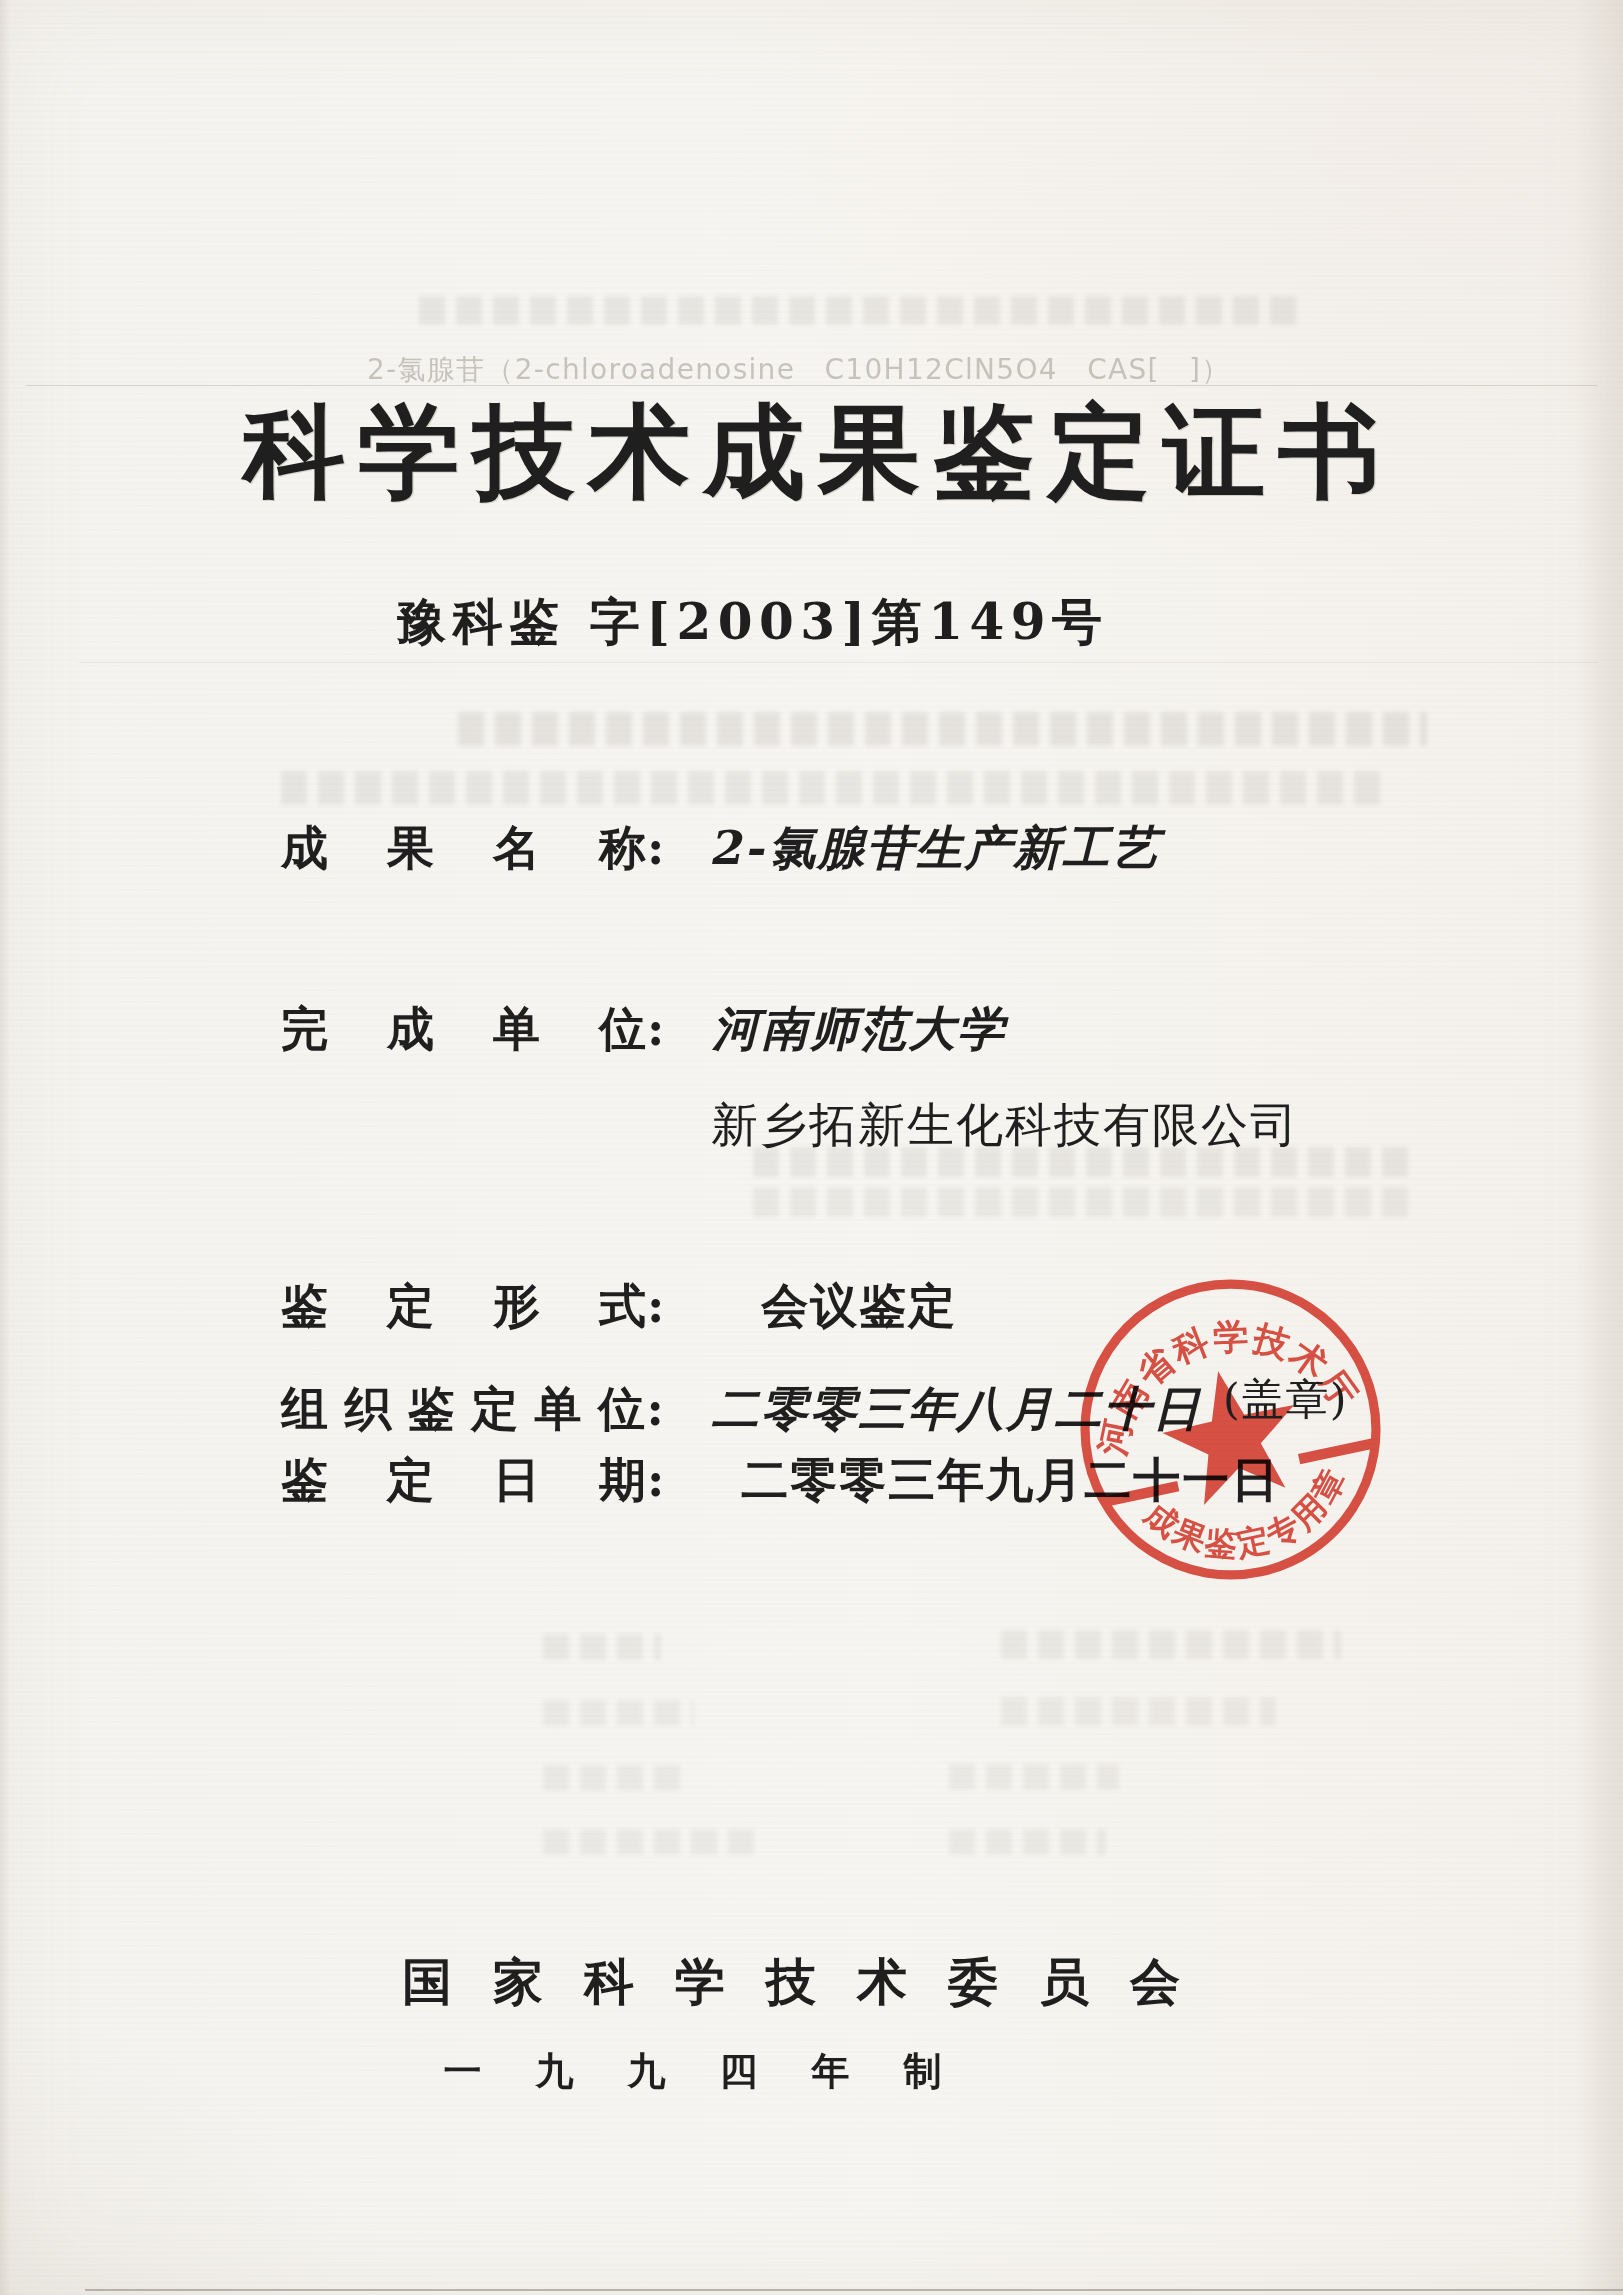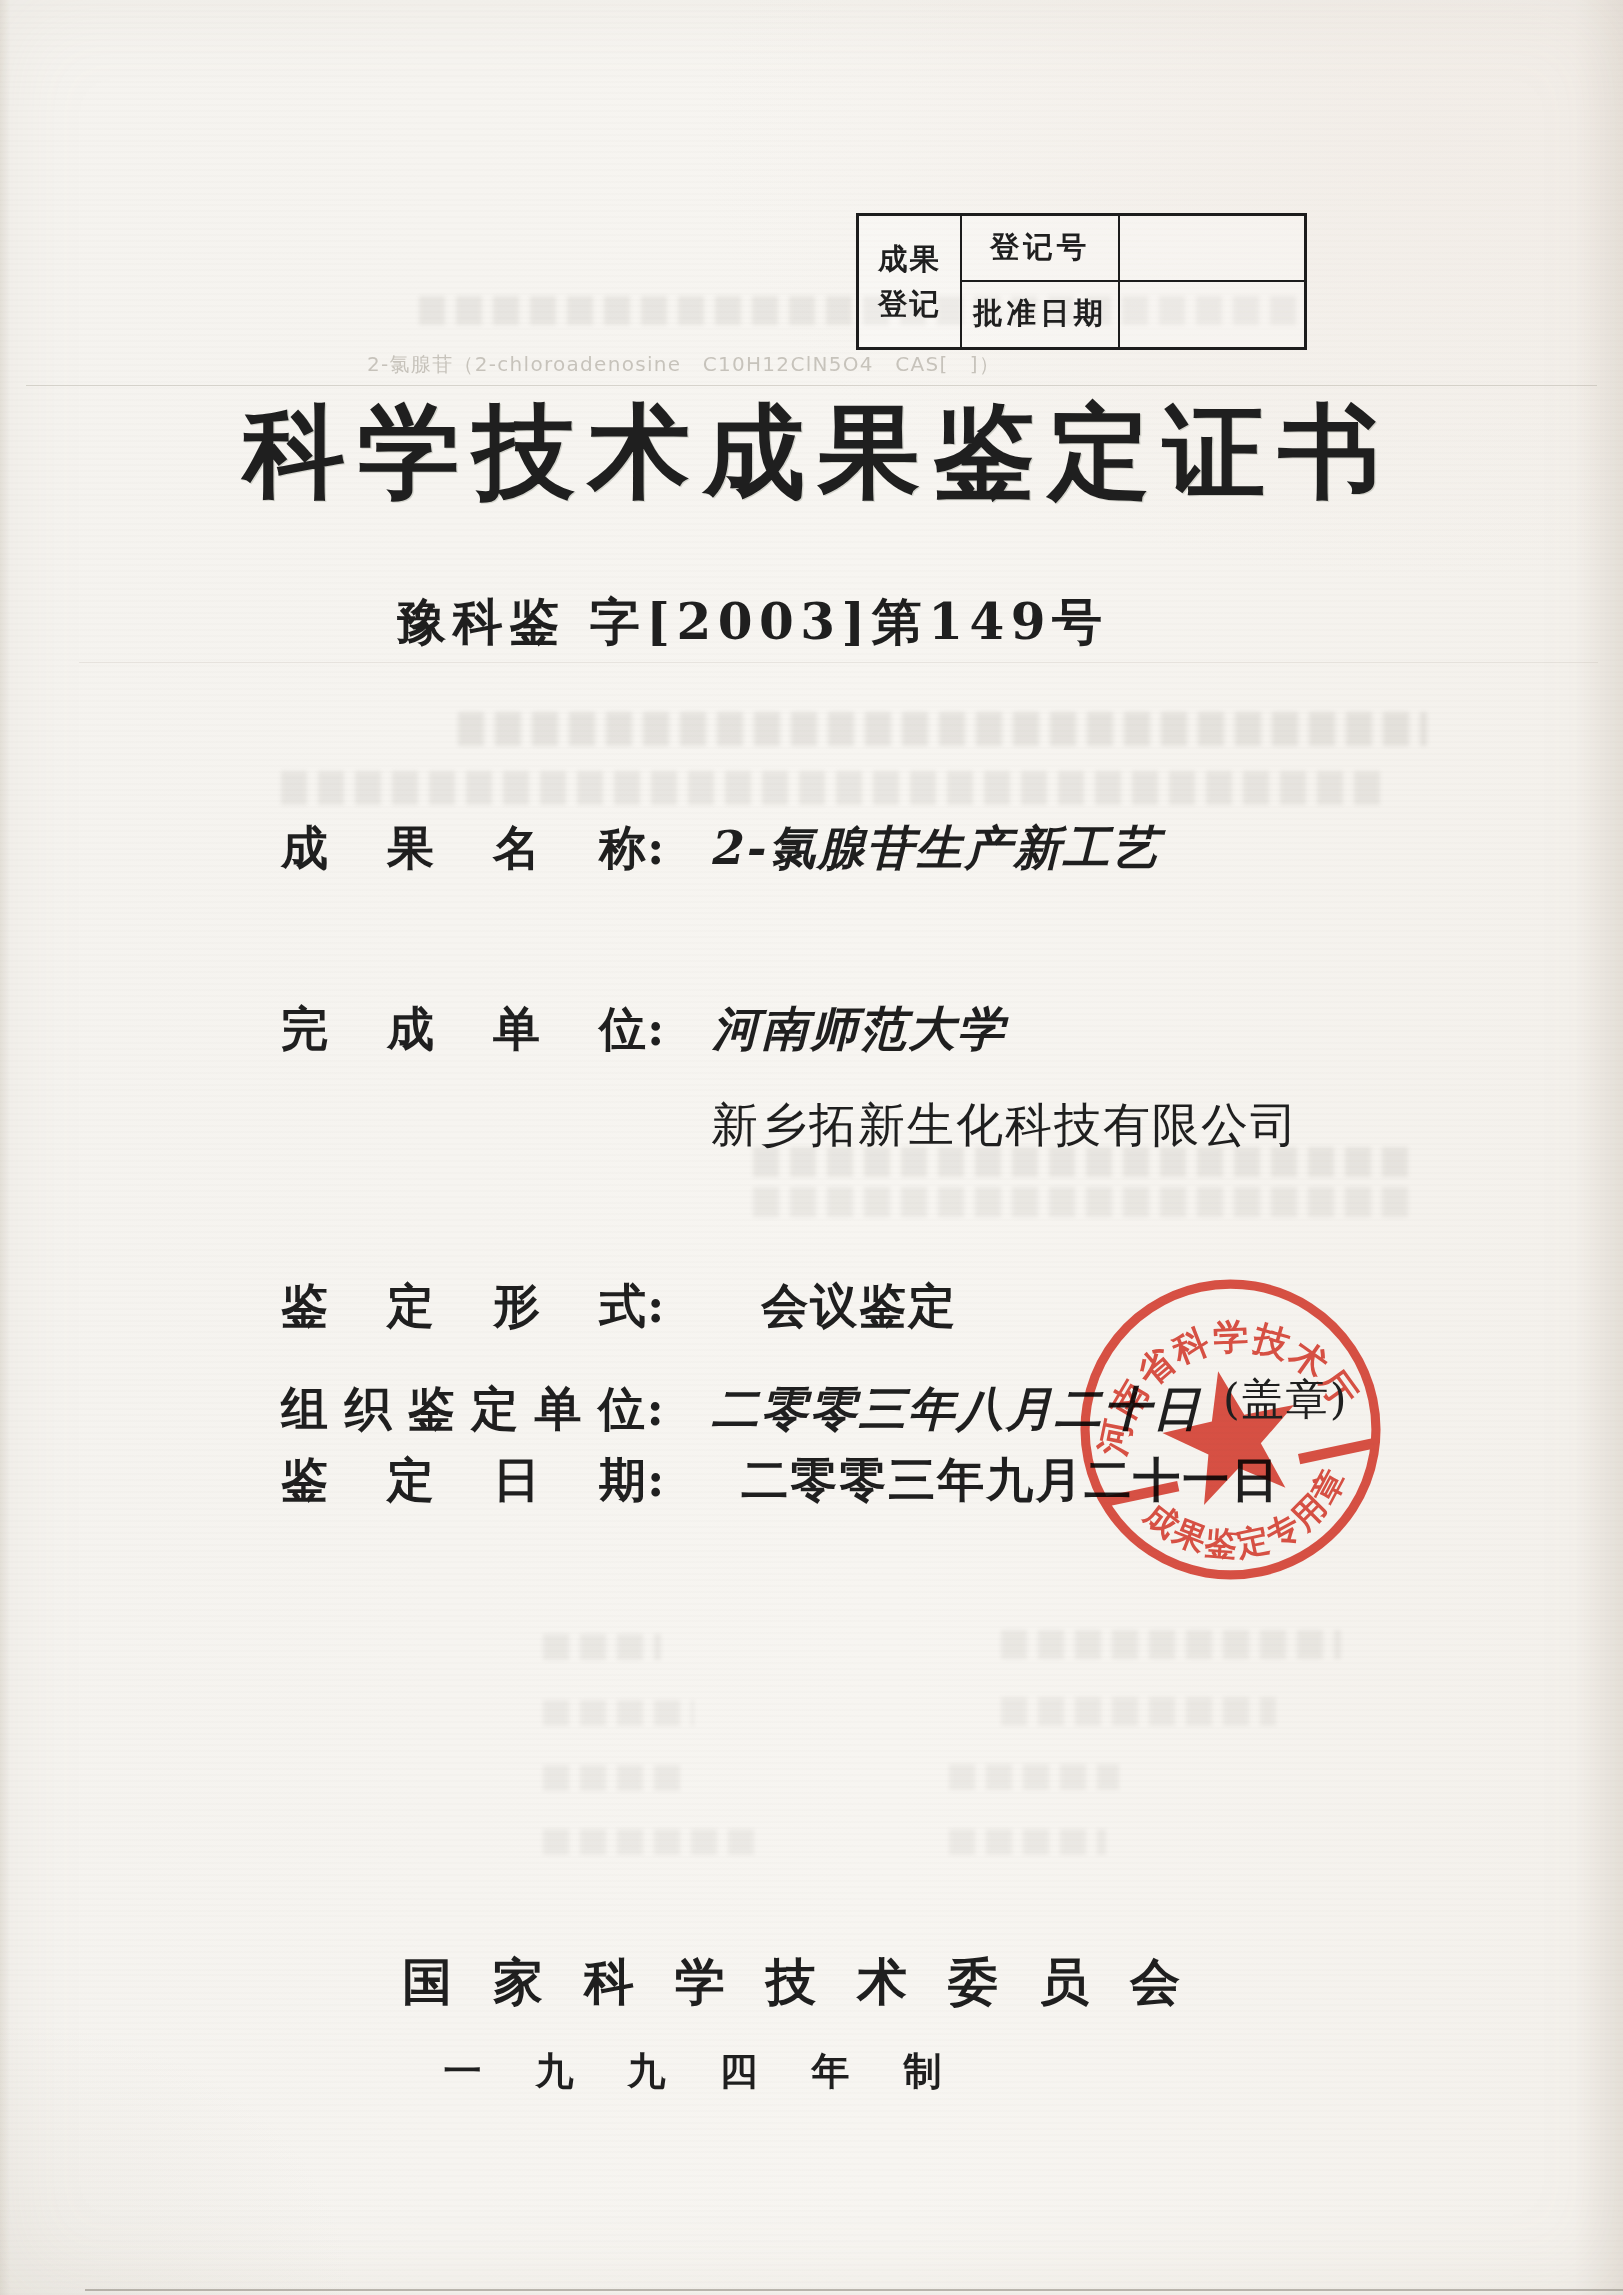--- a/index.html
+++ b/index.html
@@ -71,21 +71,21 @@
     position:absolute;left:1070px;top:1269px;width:321px;height:321px;
     mix-blend-mode:multiply;opacity:.92;filter:blur(0.3px);z-index:4;
   }
   
   .ghost{
     position:absolute;
     background:repeating-linear-gradient(90deg,#6f6b63 0 26px,transparent 26px 37px);
     filter:blur(2px);
   }
   .ghosttext{
-    position:absolute;left:367px;top:351px;font-size:20px;letter-spacing:1.3px;
+    position:absolute;left:367px;top:351px;font-size:28px;letter-spacing:1.3px;
     color:#8f897d;opacity:.45;filter:blur(0.7px);white-space:nowrap;
     font-family:"DejaVu Sans","Liberation Sans",sans-serif;
   }
   .hairline{position:absolute;background:#b0aa9f;}
 </style>
 </head>
 <body>
 
 <div class="page">
 
@@ -101,29 +101,20 @@
   <div class="ghost" style="left:1001px;top:1697px;width:275px;height:29px;opacity:.08;"></div>
   <div class="ghost" style="left:543px;top:1765px;width:137px;height:26px;opacity:.08;"></div>
   <div class="ghost" style="left:949px;top:1764px;width:170px;height:26px;opacity:.08;"></div>
   <div class="ghost" style="left:543px;top:1829px;width:216px;height:26px;opacity:.08;"></div>
   <div class="ghost" style="left:949px;top:1829px;width:157px;height:26px;opacity:.08;"></div>
 
   <div class="hairline" style="left:26px;top:385px;width:1571px;height:1.3px;opacity:.45;"></div>
   <div class="hairline" style="left:79px;top:662px;width:1519px;height:1.3px;opacity:.22;"></div>
   <div class="hairline" style="left:85px;top:2289px;width:1538px;height:2px;opacity:.65;background:#98938a;"></div>
 
-  <div class="regtable">
-    <div class="cell hdr">
-      <span style="display:inline-block;width:2.2em;">成果登记</span>
-    </div>
-    <div class="cell lbl r1">登记号</div>
-    <div class="cell r1"></div>
-    <div class="cell lbl">批准日期</div>
-    <div class="cell"></div>
-  </div>
 
   <div class="title">科学技术成果鉴定证书</div>
   <div class="docno">豫科鉴 字[2003]第149号</div>
 
   <div class="field" style="top:817px;">
     <span class="lab lab4">成果名称</span><span class="colon after4">:</span><span class="val m60">2-氯腺苷生产新工艺</span>
   </div>
 
   <div class="field" style="top:998px;">
     <span class="lab lab4">完成单位</span><span class="colon after4">:</span><span class="val m60">河南师范大学</span>

